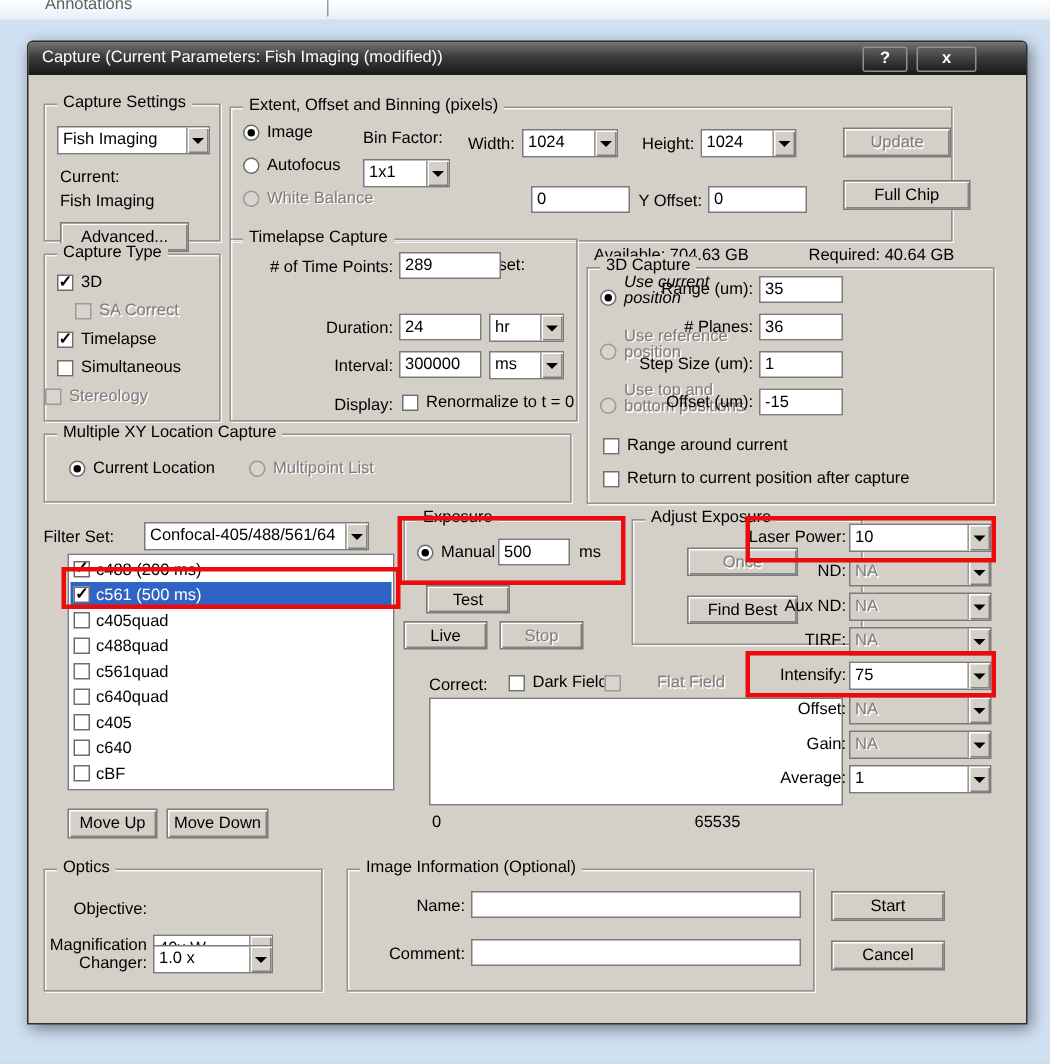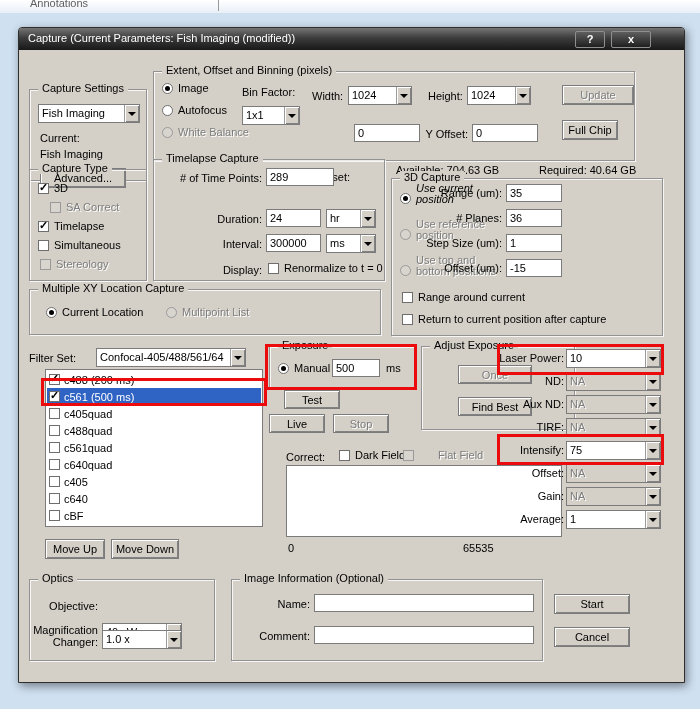--- a/index.html
+++ b/index.html
@@ -82,21 +82,21 @@
 <div class="dialog">
 
   <div class="titlebar">
     <span class="title-text">Capture (Current Parameters: Fish Imaging (modified))</span>
     <span class="tb-btn" style="left:556px;width:30px;">?</span>
     <span class="tb-btn" style="left:592px;width:40px;">x</span>
   </div>
 
   <div class="client">
 
-    <div class="group" style="left:10px;top:39px;width:118px;height:92px;">
+    <div class="group" style="left:10px;top:19px;width:118px;height:92px;">
       <span class="legend">Capture Settings</span>
       <div class="combo" style="left:8px;top:14px;width:102px;">
         <span class="val">Fish Imaging</span>
         <span class="cbtn">
             <i class="arr"></i>
           </span>
       </div>
       <span class="lbl" style="left:10px;top:42px;">Current:</span>
       <span class="lbl" style="left:10px;top:58px;">Fish Imaging</span>
       <div class="btn" style="left:10px;top:78px;width:86px;height:20px;">Advanced...</div>
@@ -141,42 +141,42 @@
             <i class="arr"></i>
           </span>
       </div>
 
       <span class="lbl r" style="left:134px;top:56px;width:62px;margin-top:43px;">X Offset:</span>
       <input class="inp" style="left: 200px; top: 52px; width: 66px;" value="0">
       <span class="lbl r" style="left:252px;top:56px;width:62px;">Y Offset:</span>
       <input class="inp" style="left: 318px; top: 52px; width: 66px;" value="0">
 
       <div class="btn disabled" style="left:408px;top:13px;width:72px;height:20px;">Update</div>
-      <div class="btn" style="left:408px;top:48px;width:56px;height:20px;">Full Chip</div>
+      <div class="btn" style="left:408px;top:48px;width:85px;height:20px;">Full Chip</div>
     </div>
 
     <div class="group" style="left:10px;top:119px;width:118px;height:112px;">
       <span class="legend">Capture Type</span>
       <div class="check-row" style="left:8px;top:12px;">
         <span class="cbx checked"></span>
         <span class="t">3D</span>
       </div>
       <div class="check-row disabled" style="left:20px;top:31px;">
         <span class="cbx"></span>
         <span class="t">SA Correct</span>
       </div>
       <div class="check-row" style="left:8px;top:50px;">
         <span class="cbx checked"></span>
         <span class="t">Timelapse</span>
       </div>
       <div class="check-row" style="left:8px;top:69px;">
         <span class="cbx"></span>
         <span class="t">Simultaneous</span>
       </div>
-      <div class="check-row disabled" style="left:10px;top:88px;text-align:center;">
+      <div class="check-row disabled" style="left:0;top:88px;text-align:center;">
         <span class="cbx"></span>
         <span class="t">Stereology</span>
       </div>
     </div>
 
     <div class="group" style="left:134px;top:109px;width:232px;height:122px;">
       <span class="legend">Timelapse Capture</span>
       <span class="lbl r" style="left:4px;top:12px;width:104px;"># of Time Points:</span>
       <input class="inp" style="left: 112px; top: 8px; width: 68px;" value="289">
 

